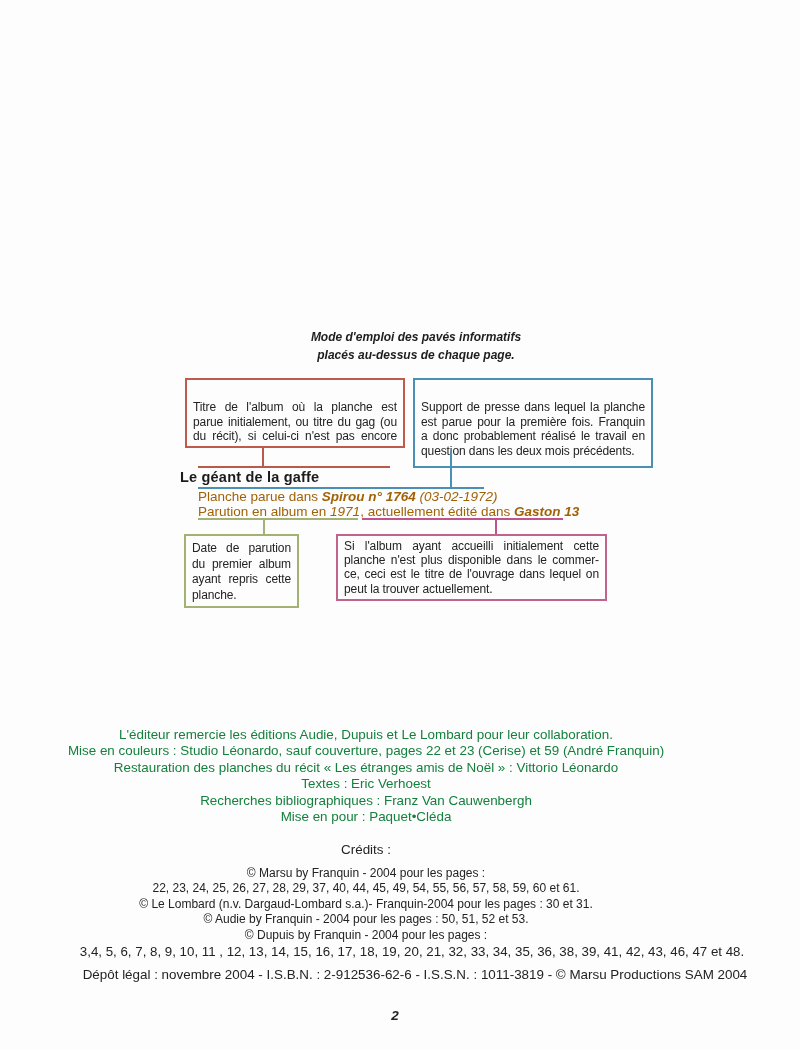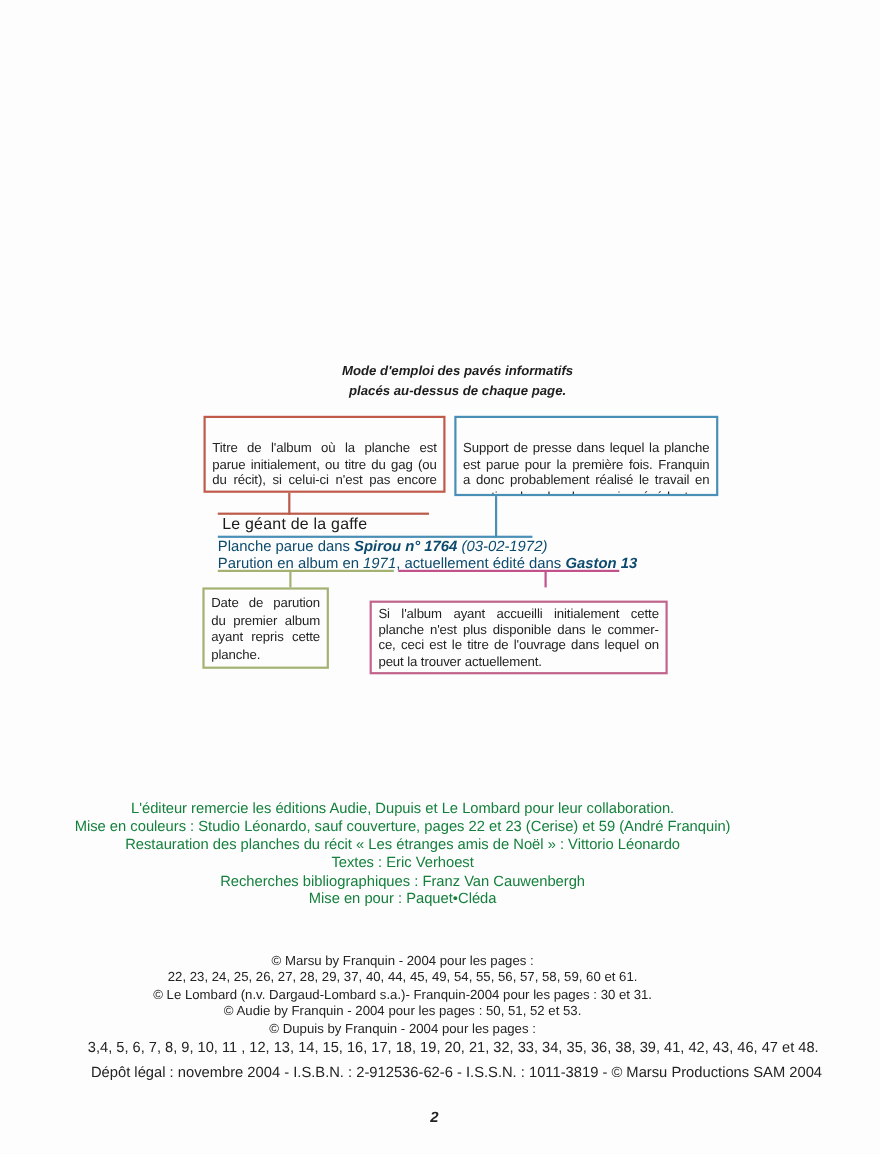--- a/index.html
+++ b/index.html
@@ -19,38 +19,38 @@
 
   
   .box {
     border:2px solid #000; box-sizing:border-box;
     font-size:12px; line-height:14.6px; letter-spacing:-0.1px;
     padding:20px 6px; background:transparent; overflow:hidden;
   }
   .box .jline { text-align:justify; text-align-last:justify; }
   .box .last  { text-align:left; }
   .box-tl { left:185px; top:378px; width:220px; height:70px; border-color:#c05a4a; }
-  .box-tr { left:413px; top:378px; width:240px; height:73px; border-color:#4a8fb5; }
+  .box-tr { left:413px; top:378px; width:240px; height:90px; border-color:#4a8fb5; }
   .box-bl { left:184px; top:534px; width:115px; height:74px; border-color:#a3b173; line-height:15.6px; padding:5px 6px; }
-  .box-br { left:336px; top:534px; width:271px; height:67px; border-color:#c0648c; line-height:14.2px; padding:3px 6px;margin-top:12px; }
+  .box-br { left:336px; top:534px; width:271px; height:67px; border-color:#c0648c; line-height:14.2px; padding:3px 6px; }
 
   
   .vline { width:2px; }
   .hline { height:2px; }
   .c-red   { background:#bb5a4a; }
   .c-blue  { background:#4a8fb5; }
   .c-green { background:#a3b173; }
   .c-pink  { background:#c0538c; }
 
   
   .sample-title {
-    left:202px; top:469px; font-size:14.5px; font-weight:normal;
+    left:180px; top:469px; font-size:14.5px; font-weight:bold;
     letter-spacing:0.2px; color:#1b1b1b; white-space:pre;
   }
-  .sample-line { font-size:13.5px; white-space:pre; color:#0c4a6e; }
+  .sample-line { font-size:13.5px; white-space:pre; color:#a16207; }
   .s2 { left:198px; top:489px; }
   .s3 { left:198px; top:504px; }
   .bi { font-weight:bold; font-style:italic; }
   .it { font-style:italic; }
 
   
   .credits {
     left:46px; top:727px; width:640px; text-align:center;
     font-size:13.4px; line-height:16.4px; color:#15803d;
   }
@@ -129,20 +129,21 @@
 
   <div class="abs credits">
     <div>L'éditeur remercie les éditions Audie, Dupuis et Le Lombard pour leur collaboration.</div>
     <div>Mise en couleurs : Studio Léonardo, sauf couverture, pages 22 et 23 (Cerise) et 59 (André Franquin)</div>
     <div>Restauration des planches du récit « Les étranges amis de Noël » : Vittorio Léonardo</div>
     <div>Textes : Eric Verhoest</div>
     <div>Recherches bibliographiques : Franz Van Cauwenbergh</div>
     <div>Mise en pour : Paquet•Cléda</div>
   </div>
 
+  <div class="abs credits-heading">Crédits :</div>
 
   <div class="abs copyright">
     <div>© Marsu by Franquin - 2004 pour les pages :</div>
     <div>22, 23, 24, 25, 26, 27, 28, 29, 37, 40, 44, 45, 49, 54, 55, 56, 57, 58, 59, 60 et 61.</div>
     <div>© Le Lombard (n.v. Dargaud-Lombard s.a.)- Franquin-2004 pour les pages : 30 et 31.</div>
     <div>© Audie by Franquin - 2004 pour les pages : 50, 51, 52 et 53.</div>
     <div>© Dupuis by Franquin - 2004 pour les pages :</div>
   </div>
 
   <div class="abs pages-line">3,4, 5, 6, 7, 8, 9, 10, 11 , 12, 13, 14, 15, 16, 17, 18, 19, 20, 21, 32, 33, 34, 35, 36, 38, 39, 41, 42, 43, 46, 47 et 48.</div>

